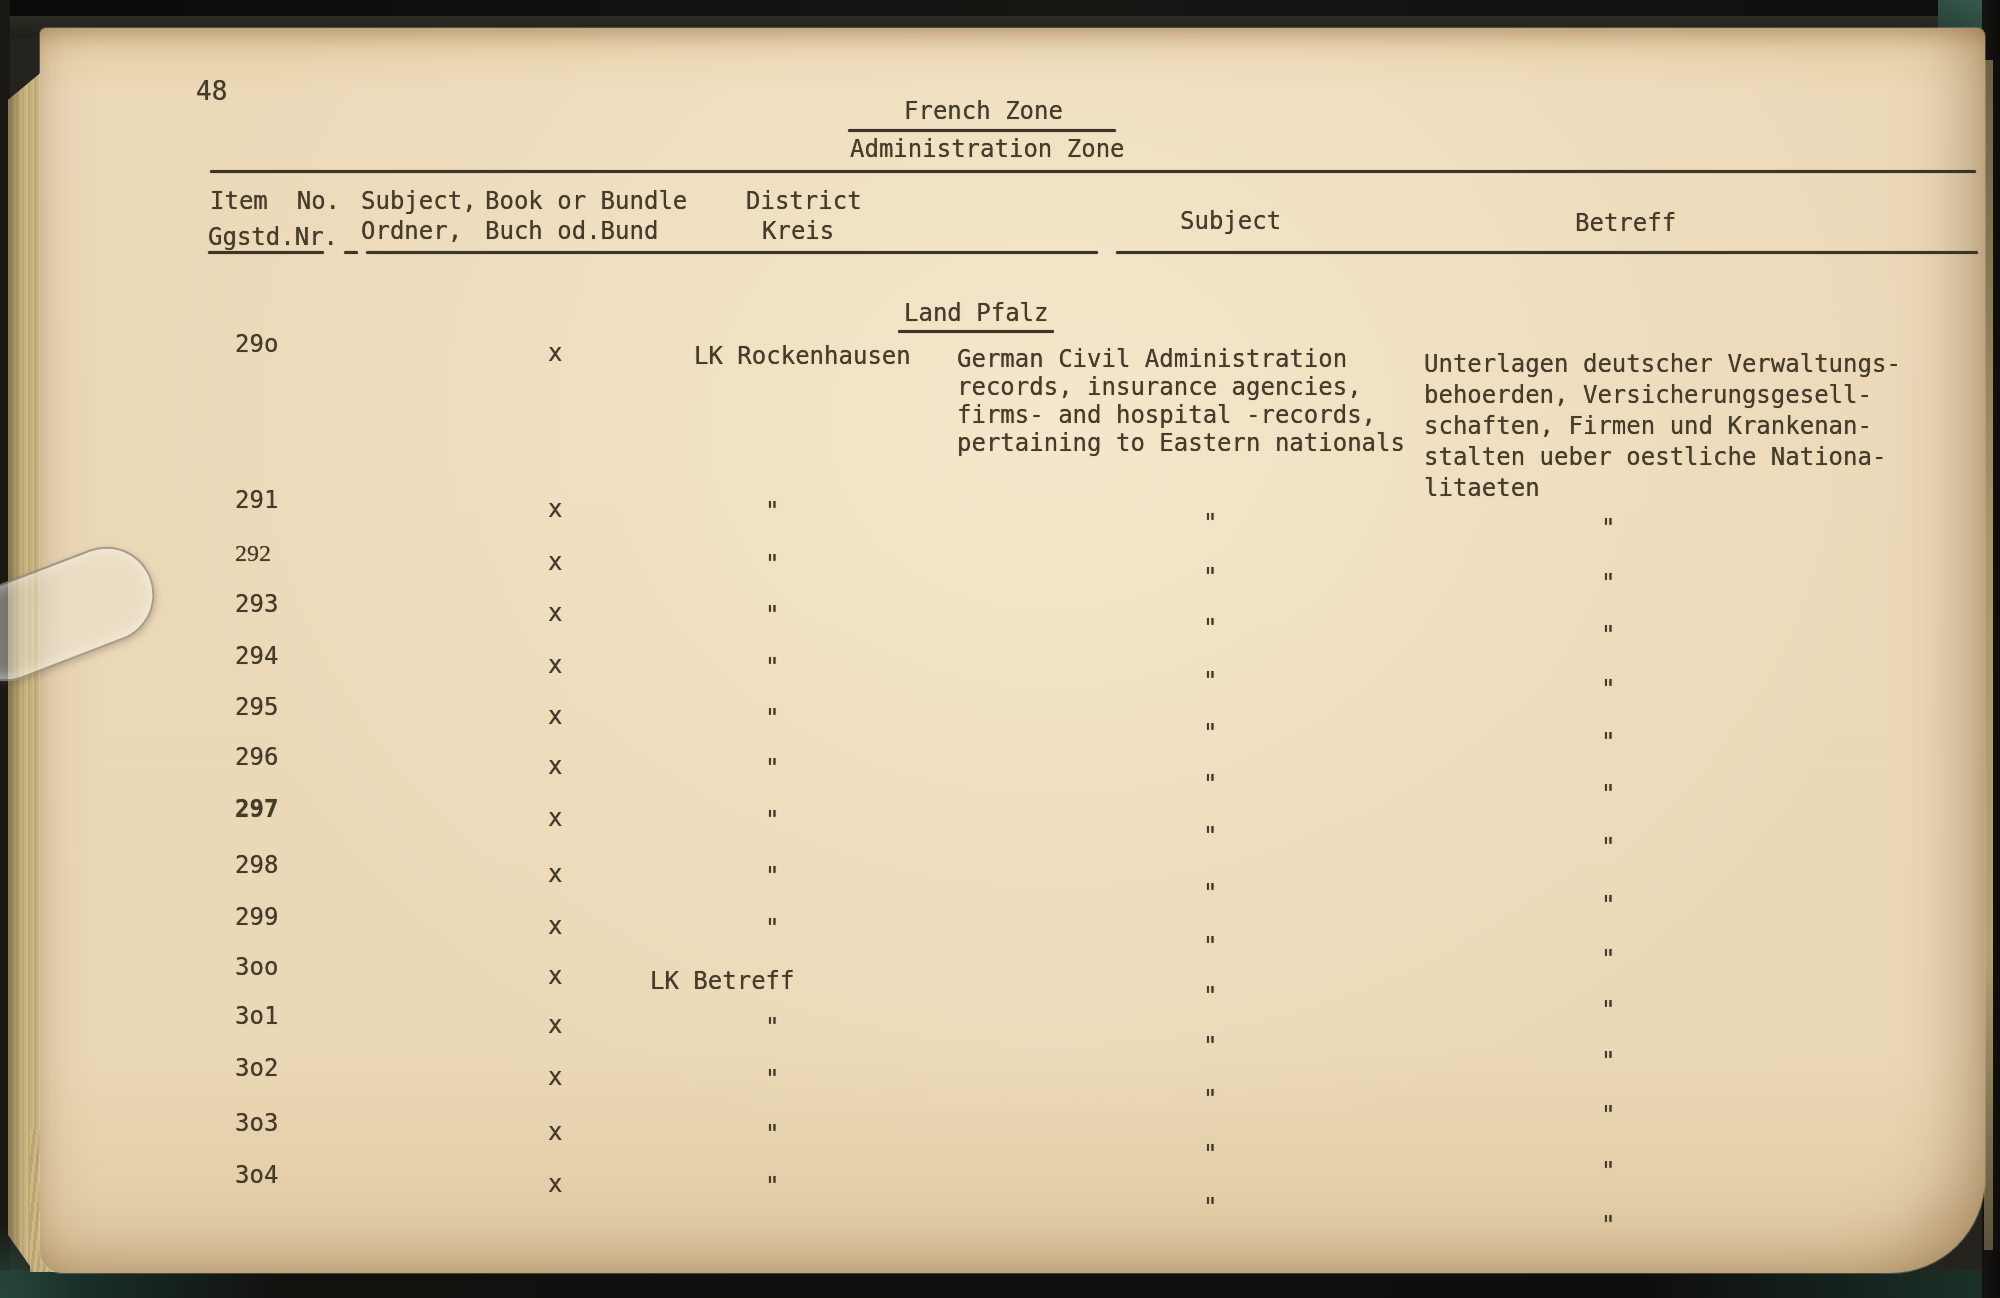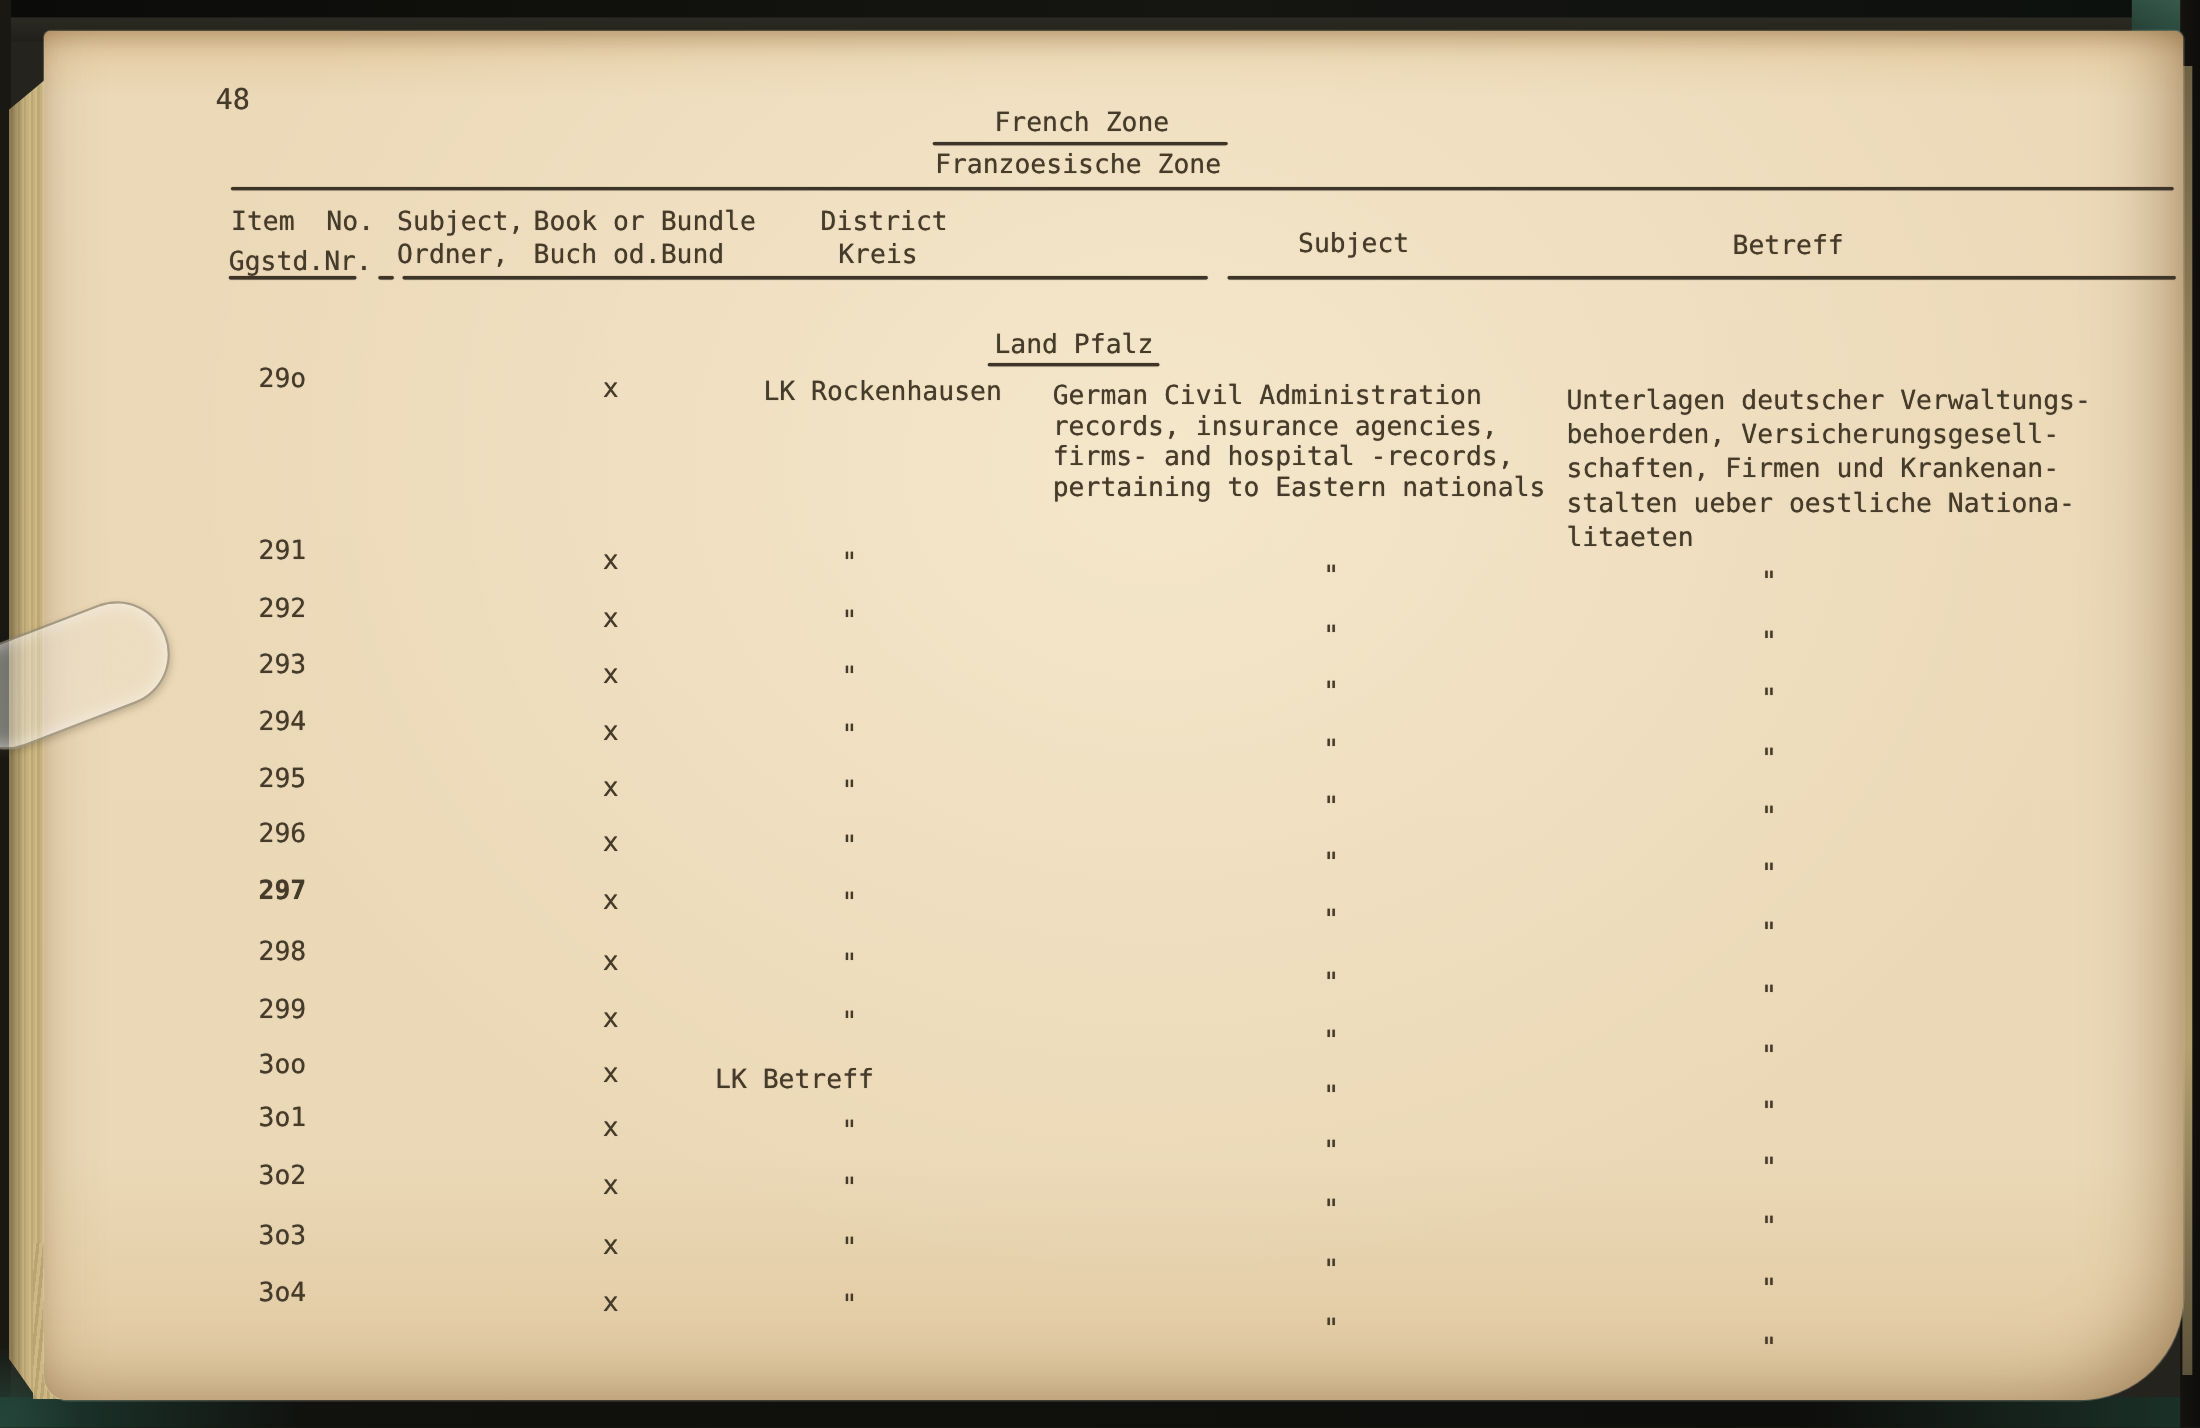--- a/index.html
+++ b/index.html
@@ -79,21 +79,21 @@
   <div class="abs stack"></div>
   <div class="abs stack-curl"></div>
 
   <div class="abs page"></div>
   <div class="abs tab"></div>
 
   <div class="txt pagenum" style="left:196px;top:78px">48</div>
 
   <div class="txt" style="left:904px;top:98px">French Zone</div>
   <div class="rule u-title" style="left:848px;top:129px;width:268px"></div>
-  <div class="txt" style="left:850px;top:136px">Franzoesische Zone</div>
+  <div class="txt" style="left:850px;top:136px">Administration Zone</div>
 
   <div class="rule" style="left:210px;top:170px;width:1766px;height:3px"></div>
 
   <div class="txt" style="left:210px;top:188px">Item  No.</div>
   <div class="txt" style="left:208px;top:224px">Ggstd.Nr.</div>
   <div class="txt" style="left:361px;top:188px">Subject,</div>
   <div class="txt" style="left:361px;top:218px">Ordner,</div>
   <div class="txt" style="left:485px;top:188px">Book or Bundle</div>
   <div class="txt" style="left:485px;top:218px">Buch od.Bund</div>
   <div class="txt" style="left:746px;top:188px">District</div>
@@ -120,21 +120,21 @@
       <div class="txt block" style="left: 1424px; top: 349px; line-height: 31px;">Unterlagen deutscher Verwaltungs-
 behoerden, Versicherungsgesell-
 schaften, Firmen und Krankenan-
 stalten ueber oestliche Nationa-
 litaeten</div>
       <div class="txt" style="left: 235px; top: 487px;">291</div>
       <div class="txt" style="left: 548px; top: 496px;">x</div>
       <div class="txt" style="left: 765px; top: 498px;">"</div>
       <div class="txt" style="left: 1203px; top: 510px;">"</div>
       <div class="txt" style="left: 1601px; top: 515px;">"</div>
-      <div class="txt" style="left: 235px; top: 540px;">292</div>
+      <div class="txt" style="left: 235px; top: 540px; font-family: Liberation Serif, serif;">292</div>
       <div class="txt" style="left: 548px; top: 549px;">x</div>
       <div class="txt" style="left: 765px; top: 551px;">"</div>
       <div class="txt" style="left: 1203px; top: 563.7px;">"</div>
       <div class="txt" style="left: 1601px; top: 569.7px;">"</div>
       <div class="txt" style="left: 235px; top: 591px;">293</div>
       <div class="txt" style="left: 548px; top: 600px;">x</div>
       <div class="txt" style="left: 765px; top: 602px;">"</div>
       <div class="txt" style="left: 1203px; top: 615.4px;">"</div>
       <div class="txt" style="left: 1601px; top: 622.4px;">"</div>
       <div class="txt" style="left: 235px; top: 643px;">294</div>

